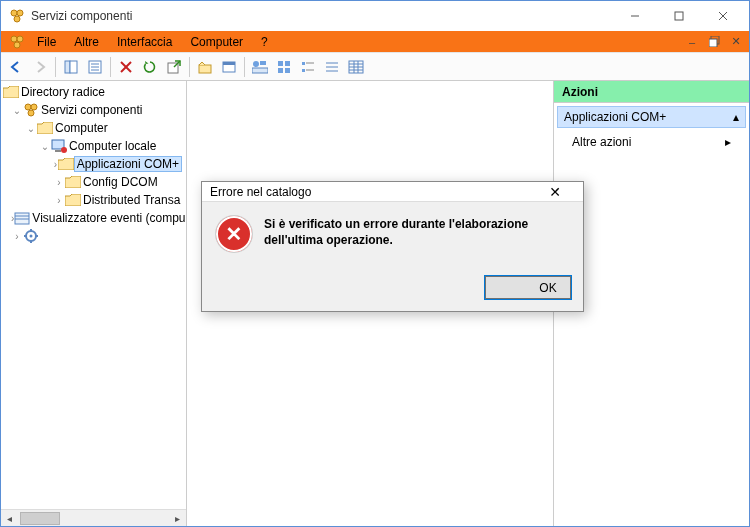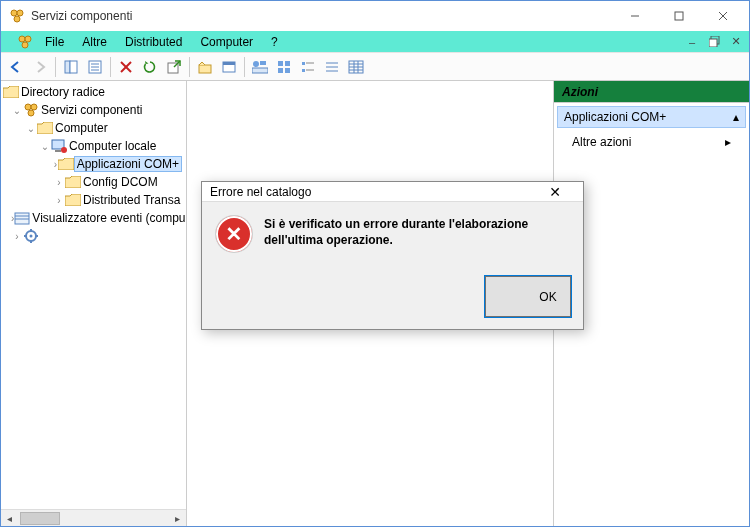--- a/index.html
+++ b/index.html
@@ -2,21 +2,21 @@
 <html><head>
 <meta charset="utf-8">
 <style>
   * { box-sizing: border-box; font-family: "Segoe UI", Tahoma, sans-serif; font-size: 12px; }
   body { margin: 0; width: 750px; height: 527px; background: #fff; overflow: hidden; border: 1px solid #5a8fd6; position: relative; }
   .titlebar { height: 30px; display: flex; align-items: center; padding: 0 4px 0 8px; background: #fff; }
   .titlebar .app-icon { width: 16px; height: 16px; margin-right: 6px; }
   .titlebar .title { flex: 1; color: #333; }
   .win-controls { display: flex; }
   .win-controls div { width: 44px; height: 28px; display: flex; align-items: center; justify-content: center; color: #777; }
-  .menubar { height: 22px; display: flex; align-items: center; padding-left: 16px; gap: 2px; background: #5eead4; border-bottom: 1px solid #e5e5e5;}
+  .menubar { height: 22px; display: flex; align-items: center; padding-left: 8px; gap: 2px; background: #f97316; border-bottom: 1px solid #e5e5e5;}
   .menubar .mitem { padding: 2px 8px; color: #000; }
   .menubar .sys-icon { width: 16px; height: 16px; margin-right: 2px;}
   .menubar-right { margin-left: auto; display:flex; align-items:center; gap:4px; padding-right:4px; color:#444;}
   .menubar-right .mdi { width:18px; height:16px; display:flex; align-items:center; justify-content:center; font-size:11px;}
   .toolbar { height: 28px; display: flex; align-items: center; padding: 0 4px; gap: 2px; border-bottom: 1px solid #ccc; background: #fbfbfb;}
   .toolbar .tbtn { width: 22px; height: 22px; display: flex; align-items: center; justify-content: center; border:1px solid transparent; }
   .toolbar .tbtn.disabled { opacity: .45; }
   .toolbar .sep { width: 1px; height: 20px; background: #ccc; margin: 0 2px; }
   .workarea { display: flex; height: calc(100% - 30px - 22px - 28px); }
   .tree-panel { width: 186px; border-right: 1px solid #ccc; display:flex; flex-direction:column; }
@@ -24,36 +24,36 @@
   .tree-row { display: flex; align-items: center; height: 18px; white-space: nowrap; padding-right:4px;}
   .tree-row .exp { width: 12px; text-align: center; color: #888; font-size: 10px; user-select:none;}
   .tree-row .tlabel { margin-left: 2px; }
   .tree-row.selected .tlabel { background: #cee5ff; border:1px solid #85b8f0; padding:0 2px; margin-left:0;}
   .ticon { width: 16px; height: 16px; display:inline-flex; align-items:center; justify-content:center;}
   .scrollbar-h { height: 17px; background: #f0f0f0; border-top:1px solid #ddd; display:flex; align-items:center;}
   .scrollbar-h .thumb{ width:40px; height:13px; background:#cfcfcf; margin-left:2px; border:1px solid #b5b5b5;}
   .scrollbar-h .arr{ width:17px; height:17px; display:flex;align-items:center;justify-content:center;color:#555;font-size:10px;}
   .center-panel { flex: 1; background: #fff; border-right:1px solid #ccc; }
   .actions-panel { width: 195px; display:flex; flex-direction:column; }
-  .actions-header { height: 22px; background: #15803d; border-bottom:1px solid #ccc; padding-left:8px; display:flex; align-items:center; font-weight:600;font-style:italic; }
+  .actions-header { height: 22px; background: #86efac; border-bottom:1px solid #ccc; padding-left:8px; display:flex; align-items:center; font-weight:600; }
   .actions-sub { height: 22px; background: #cfe4ff; border:1px solid #9ec6f5; margin:3px; padding:0 6px; display:flex; align-items:center; justify-content:space-between;}
   .actions-item { padding: 4px 18px; display:flex; align-items:center; justify-content:space-between;}
   .dialog-overlay { position:absolute; left:0; top:0; right:0; bottom:0; }
   .dialog { position:absolute; left:200px; top:180px; width:383px; background:#f0f0f0; border:1px solid #888; box-shadow: 3px 3px 12px rgba(0,0,0,.25);}
   .dialog .dlg-title { height:20px; background:#fff; display:flex; align-items:center; padding:0 8px; border-bottom:1px solid #ddd;}
   .dialog .dlg-title .ttxt{flex:1;}
   .dialog .dlg-close{ width:40px; height:28px; display:flex;align-items:center;justify-content:center; font-size:14px;}
   .dialog .dlg-body{ padding:14px 14px 10px 14px; display:flex; gap:12px;}
   .dialog .dlg-icon{ width:36px; height:36px; border-radius:50%; background:#d9302c; display:flex;align-items:center;justify-content:center; box-shadow: inset 0 0 0 2px #fff, 0 0 0 1px rgba(0,0,0,.15);}
   .dialog .dlg-icon span{ color:#fff; font-weight:bold; font-size:20px;}
   .dialog .dlg-text{ flex:1; color:#000; line-height:1.35;}
   .dialog .dlg-text p{ margin:0 0 10px 0;}
   .dialog .dlg-text .bold-run{ font-weight:600;}
   .dialog .dlg-footer{ padding:8px 12px 12px; display:flex; justify-content:flex-end;}
-  .dialog .ok-btn{ width:86px; height:41px; background:#e1e1e1; border:1px solid #707070; box-shadow: 0 0 0 1px #0078d7; display:flex;align-items:center;justify-content:center;padding-left:40px;}
+  .dialog .ok-btn{ width:86px; height:23px; background:#e1e1e1; border:1px solid #707070; box-shadow: 0 0 0 1px #0078d7; display:flex;align-items:center;justify-content:center;padding-left:40px;}
   svg { display:block; }
 </style>
 </head>
 <body>
 
 <div class="titlebar">
   <span class="app-icon">
     <svg width="16" height="16">
         <circle cx="5" cy="5" r="3" fill="#f5c04a" stroke="#b87d10"></circle>
         <circle cx="11" cy="5" r="3" fill="#f5c04a" stroke="#b87d10"></circle>
@@ -84,21 +84,21 @@
 <div class="menubar">
   <span class="sys-icon">
       <svg width="16" height="16">
         <circle cx="5" cy="5" r="3" fill="#f5c04a" stroke="#b87d10"></circle>
         <circle cx="11" cy="5" r="3" fill="#f5c04a" stroke="#b87d10"></circle>
         <circle cx="8" cy="11" r="3" fill="#f5c04a" stroke="#b87d10"></circle>
       </svg>
     </span>
   <span class="mitem">File</span>
   <span class="mitem">Altre</span>
-  <span class="mitem">Distributed</span>
+  <span class="mitem">Interfaccia</span>
   <span class="mitem">Computer</span>
   <span class="mitem">?</span>
   <div class="menubar-right">
     <div class="mdi">–</div>
     <div class="mdi">
         <svg width="11" height="11">
           <rect x="2" y="0" width="8" height="8" fill="none" stroke="#555"></rect>
           <rect x="0" y="3" width="8" height="8" fill="#fff" stroke="#555"></rect>
         </svg>
       </div>

